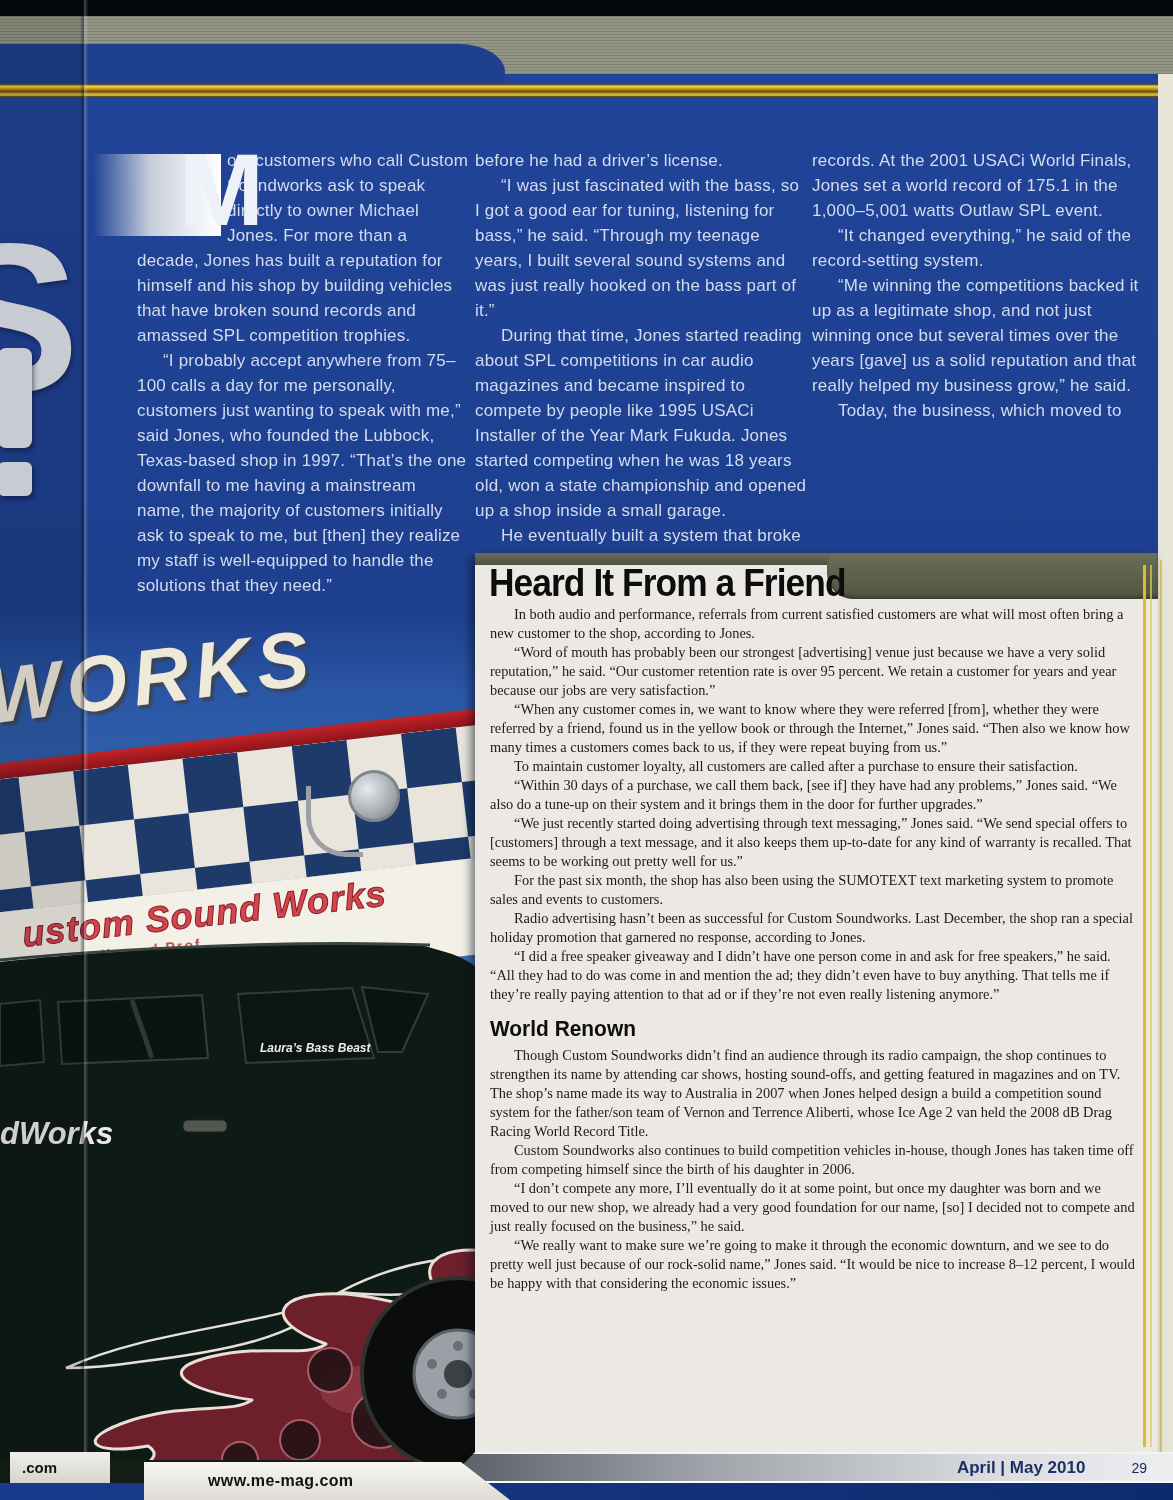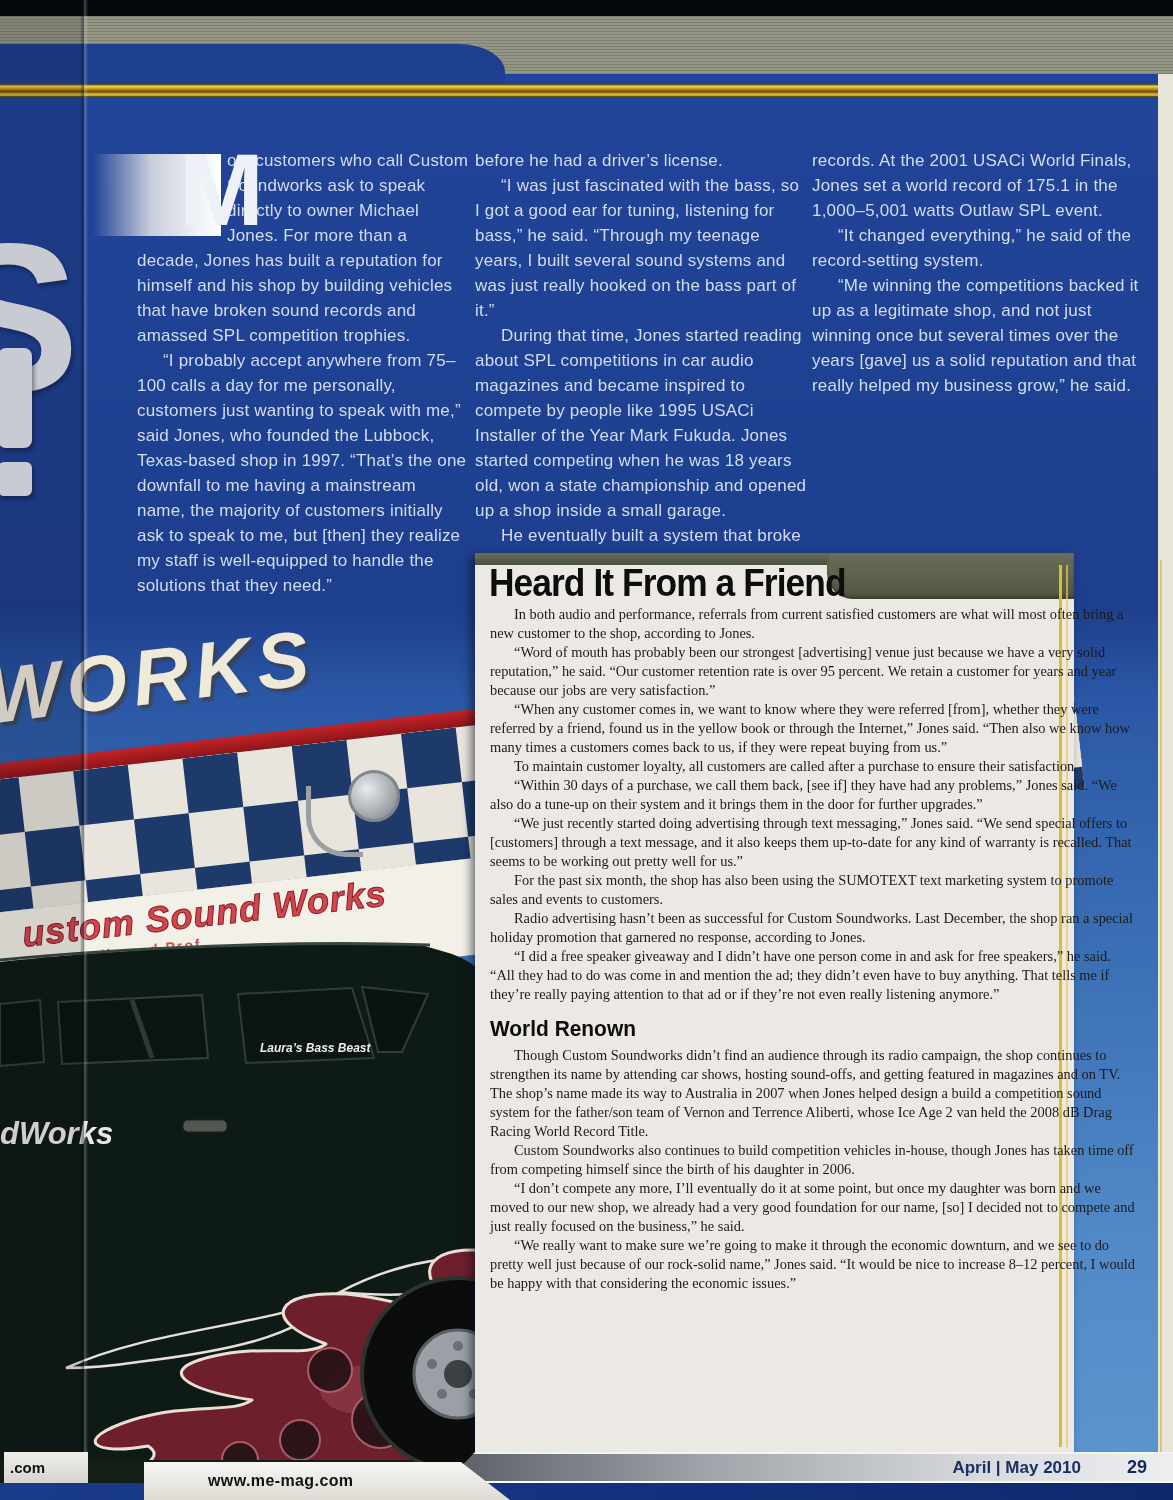--- a/index.html
+++ b/index.html
@@ -55,49 +55,49 @@
   .col{position:absolute;top:148px;width:332px;z-index:10;}
   .col p{margin:0;text-indent:26px;font-size:17px;line-height:25px;color:#d3dcef;letter-spacing:.2px;}
   .col p.noindent{text-indent:0;}
   .col1{left:137px;} .col2{left:475px;} .col3{left:812px;}
   .dropcap-wrap{float:left;width:80px;height:80px;position:relative;margin:6px 10px 0 0;}
   .dropcap-bar{position:absolute;left:-44px;top:0;width:128px;height:82px;
      background:linear-gradient(90deg,rgba(140,155,185,0) 0%,#c7cdda 45%,#f2f4f8 85%,#ffffff 100%);}
   .dropcap{position:absolute;left:42px;top:-12px;font-size:102px;line-height:96px;font-weight:700;color:#eef1f7;}
 
   
-  .sbox{position:absolute;left:475px;top:553px;width:599px;height:902px;background:#ece9e4;z-index:30;
+  .sbox{position:absolute;left:475px;top:553px;width:683px;height:902px;background:#ece9e4;z-index:30;
      box-shadow:-4px 4px 9px rgba(8,12,28,.55);}
   .sbox .band-thin{position:absolute;left:0;top:0;width:100%;height:12px;background:linear-gradient(180deg,#6a6e58,#4c5140);}
   .sbox .band-ext{position:absolute;left:352px;right:0;top:0;height:46px;border-bottom-left-radius:26px;
      background:linear-gradient(180deg,#6a6e58,#50553f);box-shadow:inset 0 -3px 3px rgba(0,0,0,.25);}
   .sbox .gold-line{position:absolute;right:12px;top:12px;bottom:8px;width:3px;background:#dfbb30;}
   .sbox .gold-line2{position:absolute;right:6px;top:12px;bottom:8px;width:2px;background:#e8cc55;opacity:.7;}
   .sb-title{position:absolute;left:14px;top:9px;font-size:38px;font-weight:700;color:#0d0d0d;
      letter-spacing:-1px;transform:scaleX(.93);transform-origin:left;white-space:nowrap;}
   .sb-body{position:absolute;left:15px;top:52px;width:648px;}
   .sb-body p{margin:0;text-indent:24px;font-family:"Liberation Serif",serif;font-size:14.4px;line-height:19px;color:#1b1b1b;}
   .sb-sub{margin:12px 0 4px 0;font-size:22px;font-weight:700;color:#0d0d0d;transform:scaleX(.95);transform-origin:left;}
 
   
   .foot-silver{position:absolute;left:445px;top:1452px;width:728px;height:31px;z-index:45;
      background:linear-gradient(90deg,#585c63 0%,#9fa3a9 35%,#d9dbde 75%,#eceef0 100%);
      border-top:2px solid #f2f3f4;border-bottom:2px solid #fafafa;box-sizing:border-box;
      clip-path:polygon(30px 0,100% 0,100% 100%,0 100%);
      display:flex;align-items:center;justify-content:flex-end;padding-right:26px;}
   .foot-issue{font-size:17px;font-weight:700;color:#1d2f66;}
-  .foot-num{font-size:18px;font-weight:700;color:#17265c;margin-left:46px;}
+  .foot-num{font-size:14px;font-weight:400;color:#17265c;margin-left:46px;}
   .band-bottom{position:absolute;left:0;top:1483px;width:100%;height:17px;z-index:44;
      background:linear-gradient(90deg,#1a3a8c,#0e2a6e);}
   .foot-www{position:absolute;left:108px;top:1462px;width:366px;height:38px;z-index:46;
      background:linear-gradient(180deg,#f7f6f2,#dddbd4);clip-path:polygon(0 0,317px 0,366px 100%,0 100%);
      display:flex;align-items:center;padding-left:64px;box-sizing:border-box;margin-left:36px;}
   .foot-www span{font-size:16px;font-weight:700;color:#121212;letter-spacing:.4px;}
-  .foot-com{position:absolute;left:4px;top:1452px;width:84px;height:31px;z-index:46;background:linear-gradient(180deg,#efeee9,#d6d4cc);
-     display:flex;align-items:center;padding-left:6px;box-sizing:border-box;font-size:15px;font-weight:700;color:#121212;}
+  .foot-com{position:absolute;left:10px;top:1452px;width:100px;height:31px;z-index:46;background:linear-gradient(180deg,#efeee9,#d6d4cc);
+     display:flex;align-items:center;padding-left:12px;box-sizing:border-box;font-size:15px;font-weight:700;color:#121212;}
 </style>
 </head>
 <body>
 
 <div class="page">
 
   <div class="photo">
     <div class="works-sign">WORKS</div>
     <div class="building">
       <div class="roof"></div>
@@ -188,20 +188,21 @@
   <div class="col col2">
     <p class="noindent">before he had a driver’s license.</p>
     <p>“I was just fascinated with the bass, so I got a good ear for tuning, listening for bass,” he said. “Through my teenage years, I built several sound systems and was just really hooked on the bass part of it.”</p>
     <p>During that time, Jones started reading about SPL competitions in car audio magazines and became inspired to compete by people like 1995 USACi Installer of the Year Mark Fukuda. Jones started competing when he was 18 years old, won a state championship and opened up a shop inside a small garage.</p>
     <p>He eventually built a system that broke</p>
   </div>
   <div class="col col3">
     <p class="noindent">records. At the 2001 USACi World Finals, Jones set a world record of 175.1 in the 1,000–5,001 watts Outlaw SPL event.</p>
     <p>“It changed everything,” he said of the record-setting system.</p>
     <p>“Me winning the competitions backed it up as a legitimate shop, and not just winning once but several times over the years [gave] us a solid reputation and that really helped my business grow,” he said.</p>
+    <p>Today, the business, which moved to</p>
   </div>
 
   <div class="sbox">
     <div class="band-thin"></div>
     <div class="band-ext"></div>
     <div class="gold-line"></div>
     <div class="gold-line2"></div>
     <div class="sb-title">Heard It From a Friend</div>
     <div class="sb-body">
       <p>In both audio and performance, referrals from current satisfied customers are what will most often bring a new customer to the shop, according to Jones.</p>

